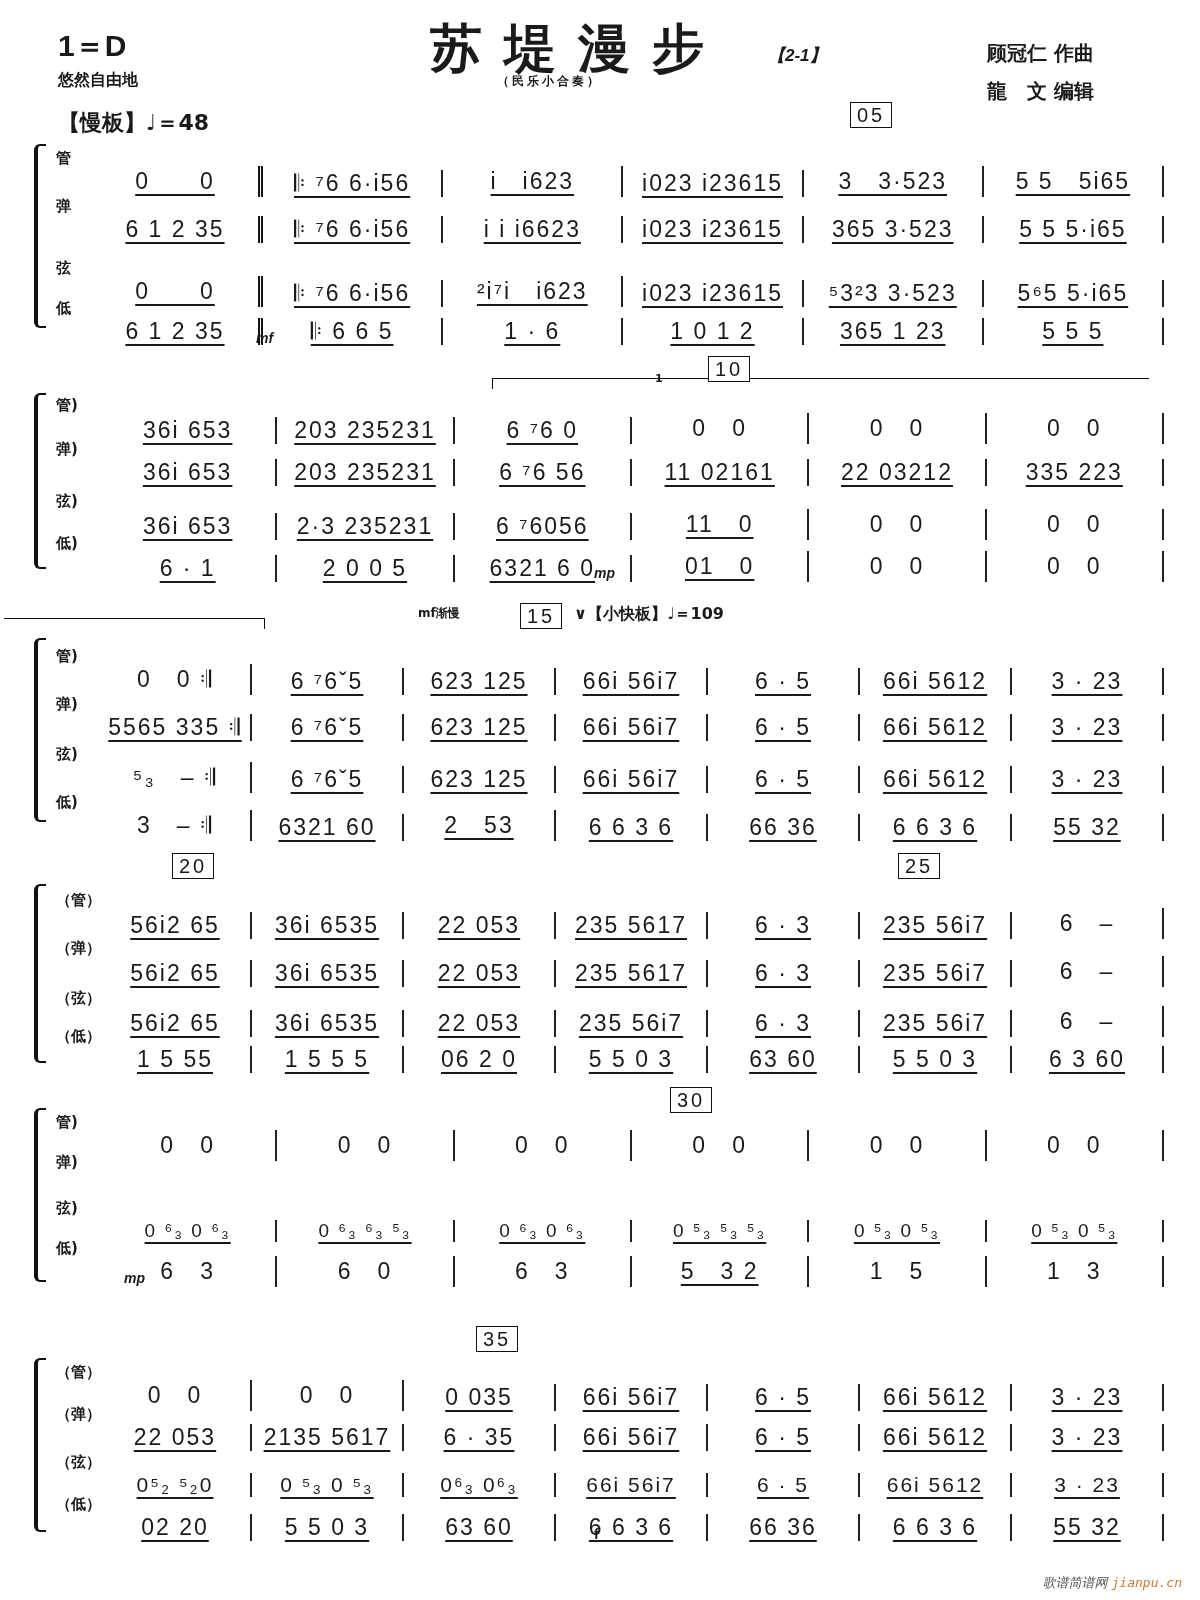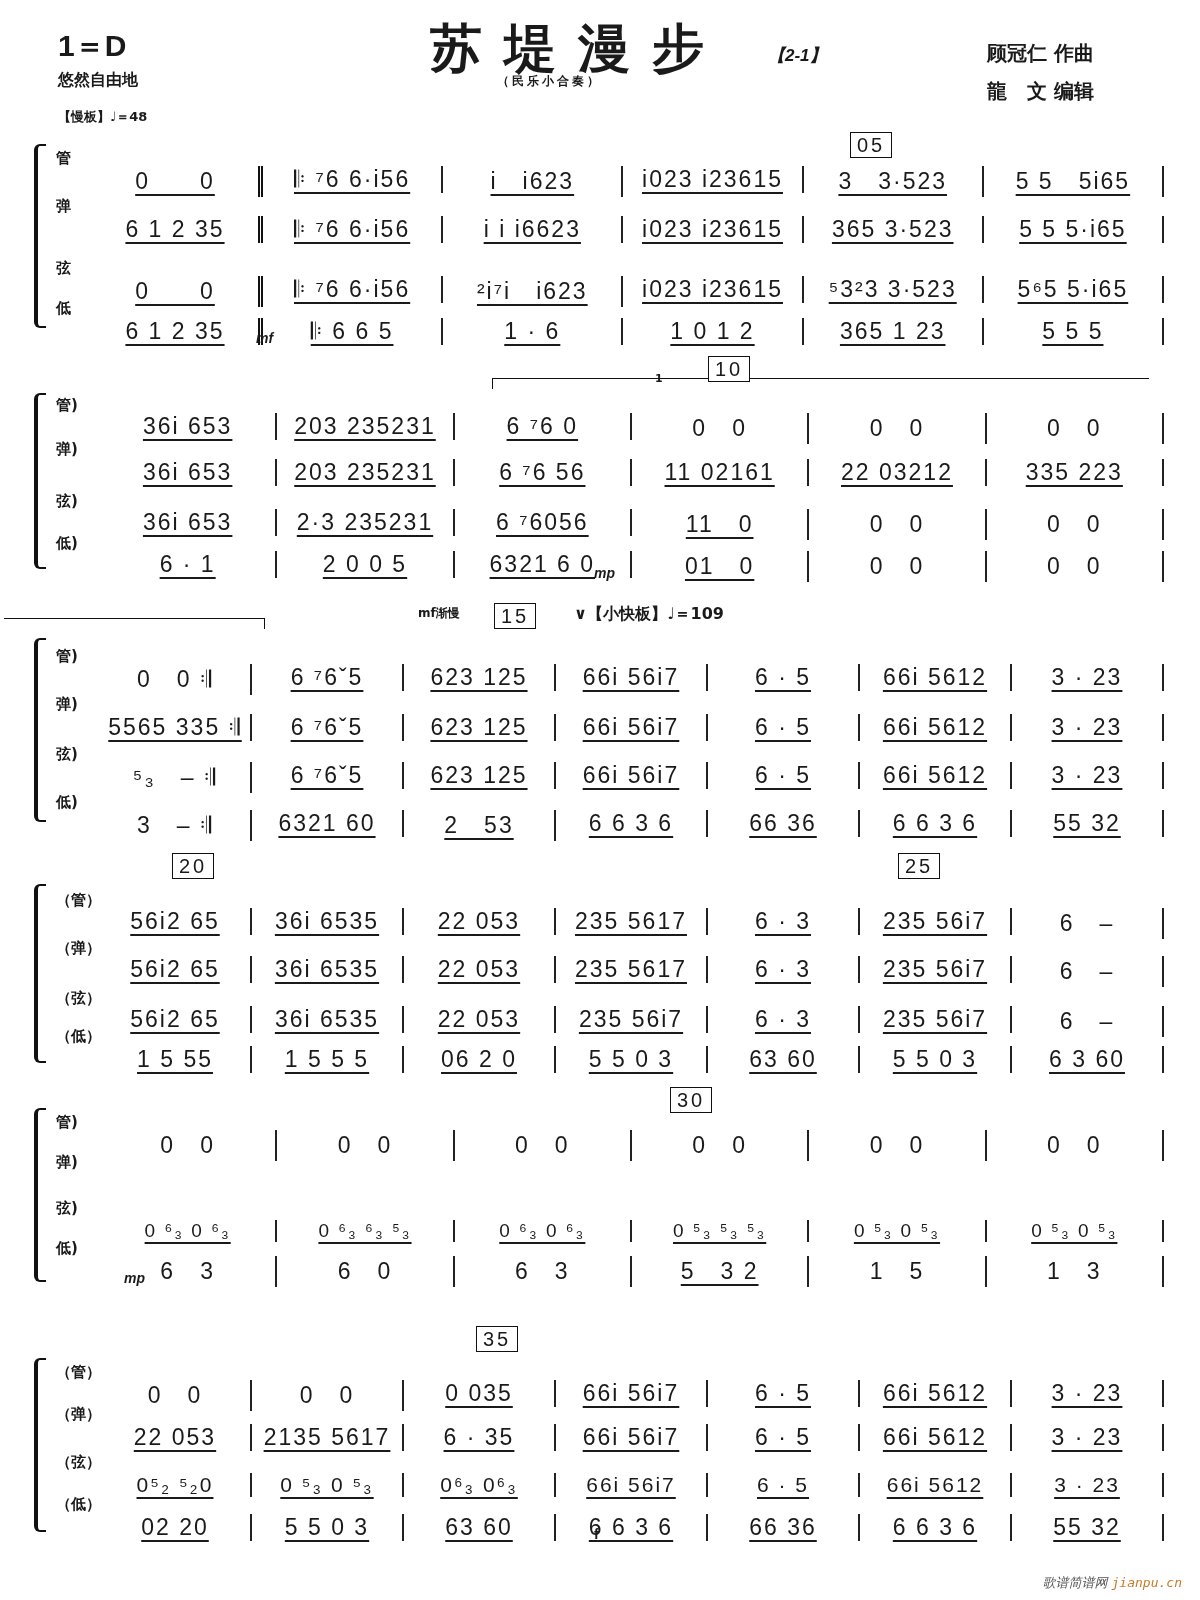--- a/index.html
+++ b/index.html
@@ -1,31 +1,31 @@
 <!DOCTYPE html>
 <html><head>
 <meta charset="utf-8">
 <style>
   html, body { margin:0; padding:0; background:#ffffff; }
   body { width:1200px; height:1600px; position:relative; overflow:hidden;
          font-family:"Liberation Sans", "DejaVu Sans", sans-serif; color:#1a1a1a; }
   .abs { position:absolute; }
   .key { left:58px; top:26px; font-size:30px; font-weight:bold; }
   .expr { left:58px; top:70px; font-size:16px; font-weight:bold; font-family:"DejaVu Sans", sans-serif; }
-  .tempo1 { left:58px; top:108px; font-size:13px; font-weight:bold; font-family:"DejaVu Sans", sans-serif; }
+  .tempo1 { left:58px; top:108px; font-size:22px; font-weight:bold; font-family:"DejaVu Sans", sans-serif; }
   .title { left:430px; top:14px; font-size:52px; font-weight:bold; letter-spacing:22px; font-family:"DejaVu Serif", serif; }
   .part { left:768px; top:44px; font-size:17px; font-weight:bold; font-style:italic; }
   .subtitle { left:497px; top:73px; font-size:12px; font-weight:bold; letter-spacing:3px; font-family:Liberation Sans, sans-serif; }
   .credit { left:987px; font-size:20px; font-weight:bold; font-family:"DejaVu Sans", sans-serif; }
   .rehearsal { border:1.5px solid #111; font-size:20px; padding:0 6px; line-height:24px; letter-spacing:3px; background:#fff; }
   .system { position:absolute; left:34px; width:1130px; }
   .bracket { position:absolute; left:0; width:8px; border-left:4px solid #111; border-top:2px solid #111; border-bottom:2px solid #111; border-radius:6px 0 0 6px; }
   .row { position:absolute; left:22px; right:0; height:36px; display:flex; align-items:center; }
   .label { width:44px; font-size:15px; font-weight:bold; font-family:"DejaVu Sans", sans-serif; white-space:nowrap; }
-  .measures { flex:1; display:flex; align-items:flex-start; font-size:23px; letter-spacing:2px;margin-top:46px; }
+  .measures { flex:1; display:flex; align-items:flex-end; font-size:23px; letter-spacing:2px;margin-top:46px; }
   .measure { flex:1; text-align:center; white-space:nowrap; border-right:2px solid #222; padding:0 4px;
              text-decoration:underline; text-decoration-thickness:1.5px; text-underline-offset:5px; }
   .measure.plain { text-decoration:none; }
   .pre { flex:0 0 auto; min-width:150px; text-align:center; white-space:nowrap; padding-right:8px;
          border-right:5px double #111; text-decoration:underline; text-underline-offset:5px; }
   .mark { position:absolute; font-size:14px; font-weight:bold; font-style:italic; }
   .annot { position:absolute; font-size:16px; font-weight:bold; font-family:"DejaVu Sans", sans-serif; }
   .volta { position:absolute; border-top:1.5px solid #111; height:10px; }
   .watermark { right:18px; bottom:8px; font-size:13px; color:#555; font-family:"DejaVu Serif", serif;font-style:italic; }
   .watermark .url { color:#c87a2a; font-family:"DejaVu Sans Mono", monospace; }
@@ -35,21 +35,21 @@
 
 <div class="abs key">1＝D</div>
 <div class="abs expr">悠然自由地</div>
 <div class="abs tempo1">【慢板】♩＝48</div>
 <div class="abs title">苏堤漫步</div>
 <div class="abs part">【2-1】</div>
 <div class="abs subtitle">（民乐小合奏）</div>
 <div class="abs credit" style="top:40px">顾冠仁 作曲</div>
 <div class="abs credit" style="top:78px">龍　文 编辑</div>
 
-<div class="abs rehearsal" style="left:850px;top:132px">05</div>
+<div class="abs rehearsal" style="left:850px;top:102px">05</div>
 <div class="system" style="top:138px;height:200px">
   <div class="bracket" style="top:6px;height:180px"></div>
   <div class="row" style="top:2px">
     <span class="label">管</span>
     <div class="measures">
       <span class="pre plain">0　　0</span>
       <span class="measure">𝄆 ⁷6 6·i56</span>
       <span class="measure">i　i623</span>
       <span class="measure">i023 i23615</span>
       <span class="measure">3　3·523</span>
@@ -139,21 +139,21 @@
       <span class="measure">01　0</span>
       <span class="measure plain">0　0</span>
       <span class="measure plain">0　0</span>
     </div>
   </div>
   <span class="mark" style="left:560px;top:180px">mp</span>
 </div>
 
 <div class="volta" style="left:4px;top:618px;width:260px;border-right:1.5px solid #111"></div>
 <span class="annot" style="left:418px;top:605px;font-size:12px">mf渐慢</span>
-<div class="abs rehearsal" style="left:494px;top:603px">15</div>
+<div class="abs rehearsal" style="left:520px;top:603px">15</div>
 <span class="annot" style="left:574px;top:604px">∨【小快板】♩＝109</span>
 <div class="system" style="top:630px;height:200px">
   <div class="bracket" style="top:8px;height:180px"></div>
   <div class="row" style="top:8px">
     <span class="label">管)</span>
     <div class="measures">
       <span class="measure plain">0　0 𝄇</span>
       <span class="measure">6 ⁷6ˇ5</span>
       <span class="measure">623 125</span>
       <span class="measure">66i 56i7</span>

